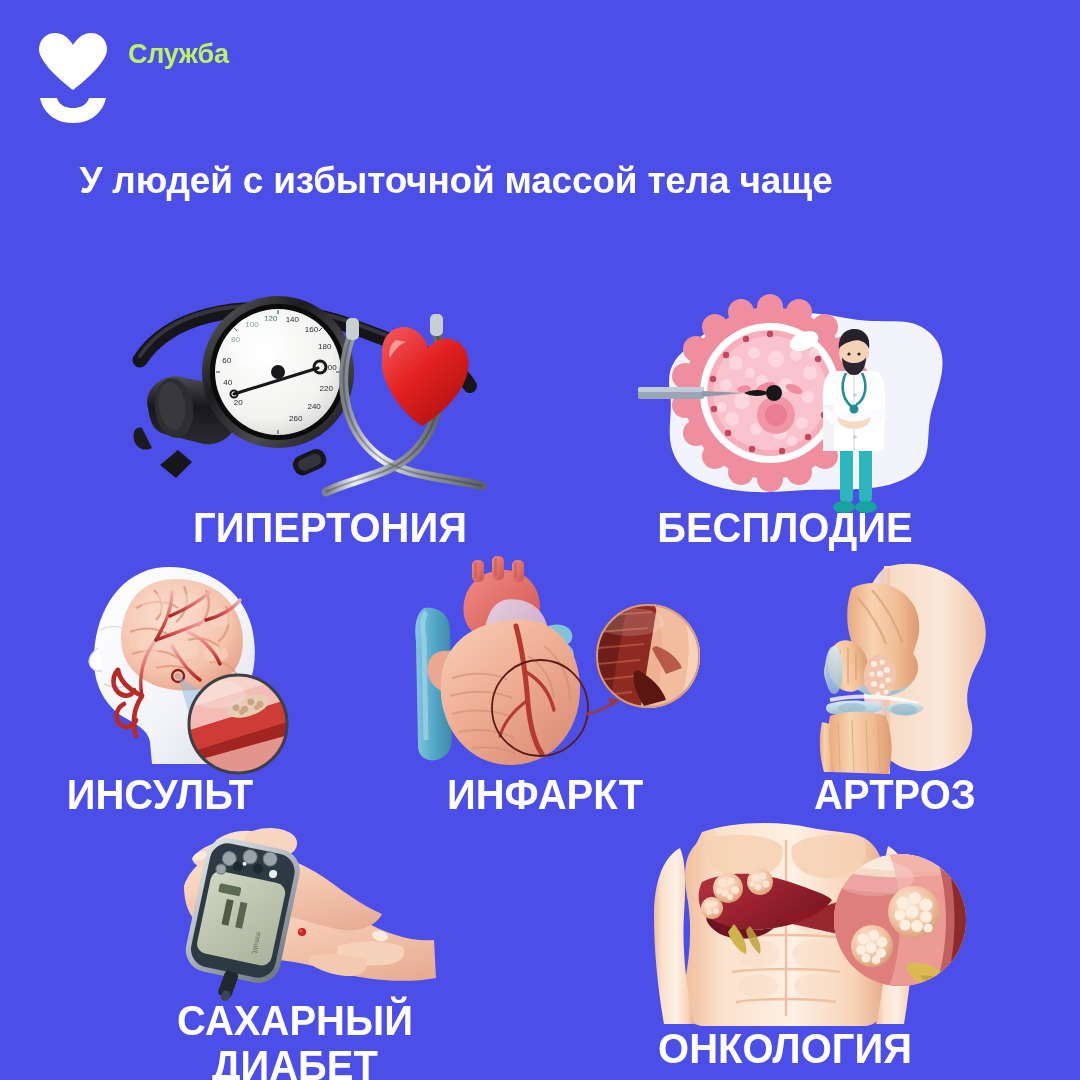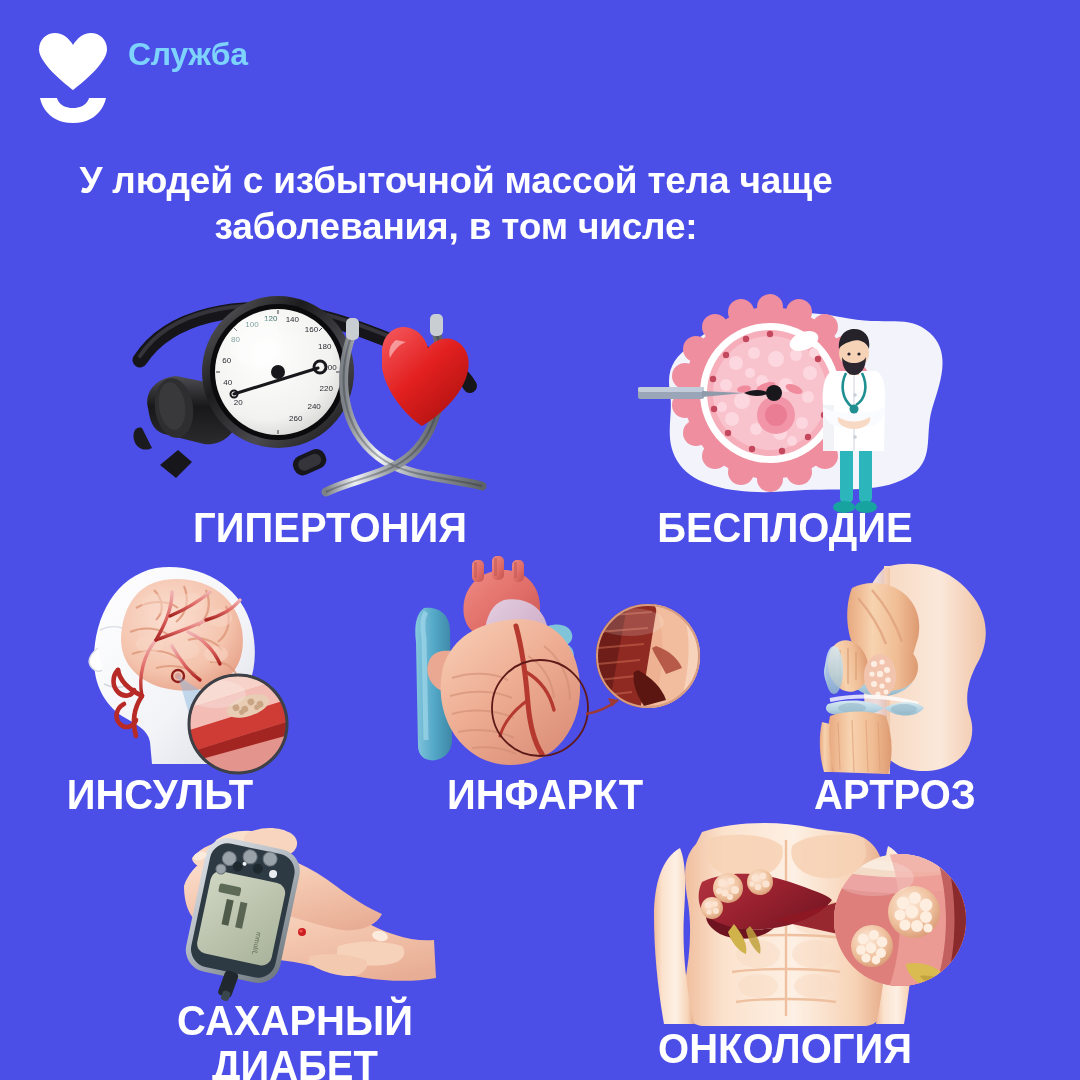--- a/index.html
+++ b/index.html
@@ -6,21 +6,21 @@
   html,body { width:1080px; height:1080px; }
   body {
     background:#4c4ee8;
     font-family:"Liberation Sans", sans-serif;
     overflow:hidden;
     position:relative;
   }
   
   #logo { position:absolute; left:36px; top:32px; display:flex; align-items:flex-start; gap:18px; }
   #logo .mark { width:74px; height:92px; position:relative; flex:none; }
-  #logo .logo-text { color:#7dd3fc; font-weight:bold; font-size:32px; line-height:39px; letter-spacing:-0.3px; padding-top:3px; }
+  #logo .logo-text { color:#bef264; font-weight:bold; font-size:27px; line-height:39px; letter-spacing:-0.3px; padding-top:3px; }
   #logo .logo-text div { white-space:nowrap; }
 
   
   #headline {
     position:absolute; left:0; top:158px; width:912px;
     text-align:center; color:#fff;
     font-weight:bold; font-size:37px; line-height:46px;
     letter-spacing:-0.2px;
     padding:0 70px;
   }
@@ -48,21 +48,20 @@
       <path d="M4 66 C4 66 8 91 37 91 C66 91 70 66 70 66 L53 66 C53 66 51 76 37 76 C23 76 21 66 21 66 Z" fill="#ffffff"></path>
     </svg>
   </div>
   <div class="logo-text">
     <div>Служба</div>
   </div>
 </div>
 
 <div id="headline">
   <div>У людей с избыточной массой тела чаще</div>
-  <div>заболевания, в том числе:</div>
 </div>
 
 <div class="art" style="left:130px; top:300px; width:380px; height:205px;">
   <svg width="380" height="205" viewBox="0 0 380 205">
     <defs>
       <radialGradient id="dialG" cx="40%" cy="35%" r="70%">
         <stop offset="0%" stop-color="#ffffff"></stop>
           <stop offset="75%" stop-color="#f2f2f0"></stop>
           <stop offset="100%" stop-color="#d8d8d6"></stop>
       </radialGradient>

